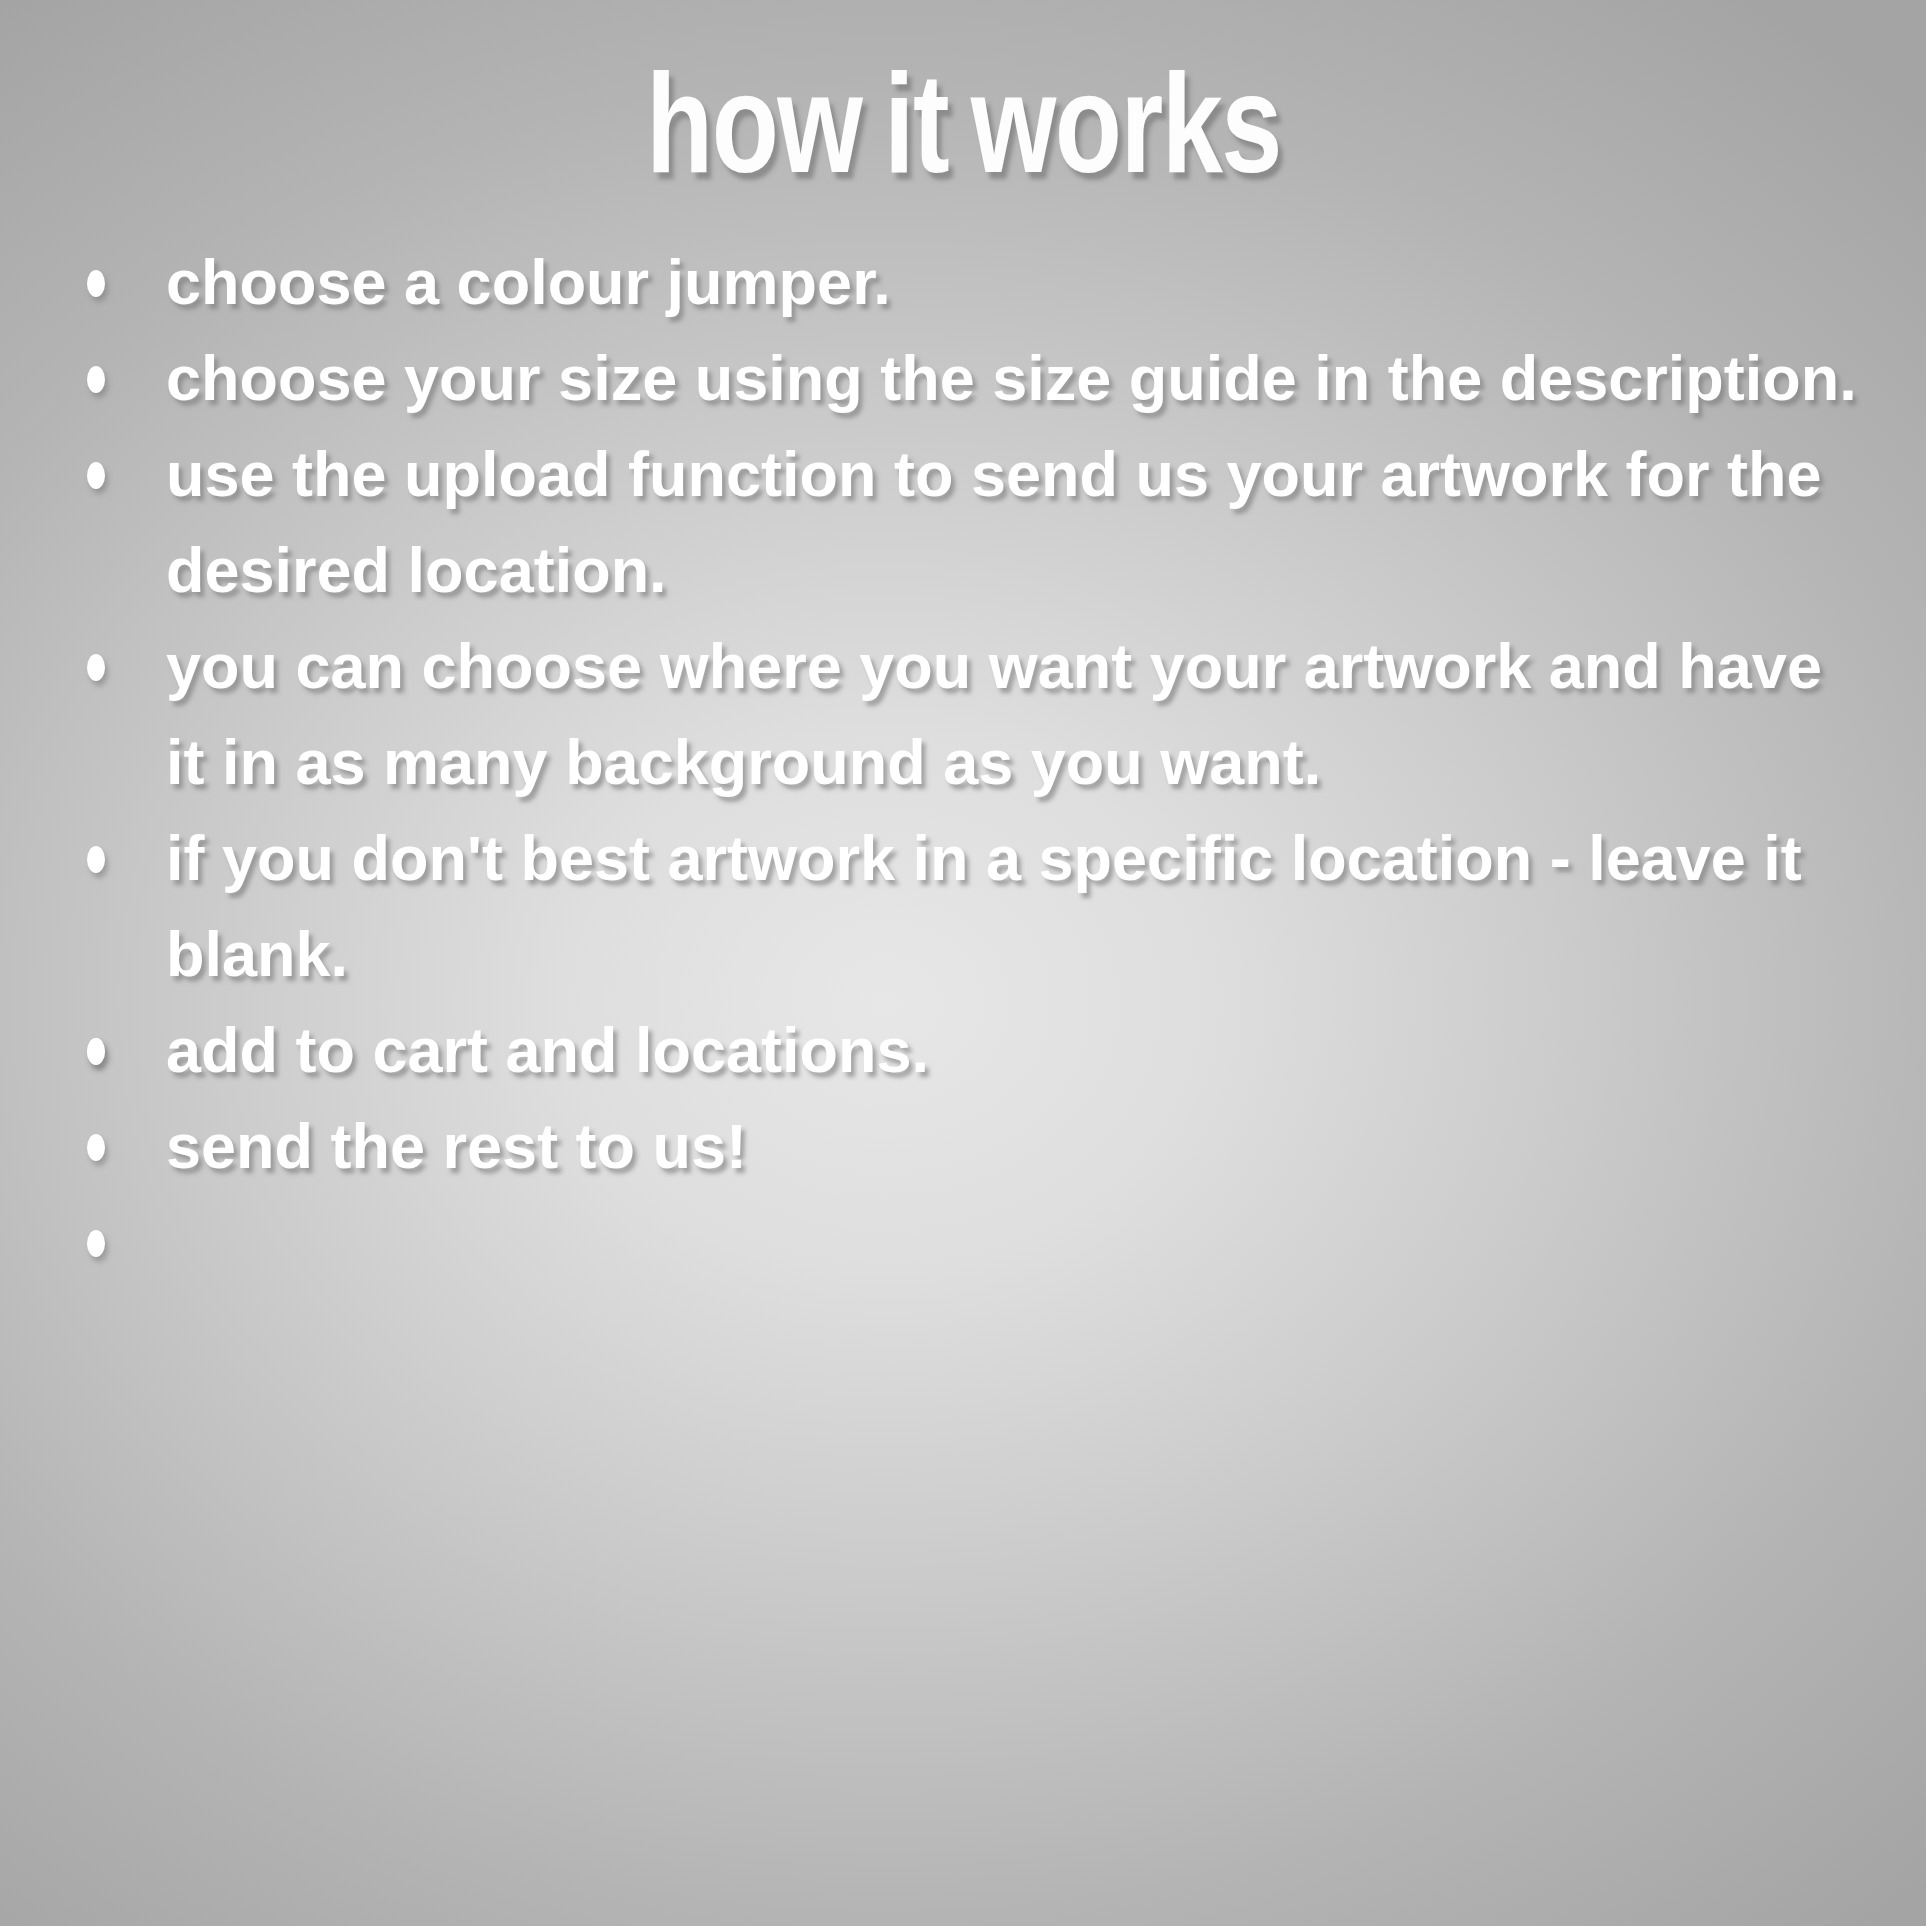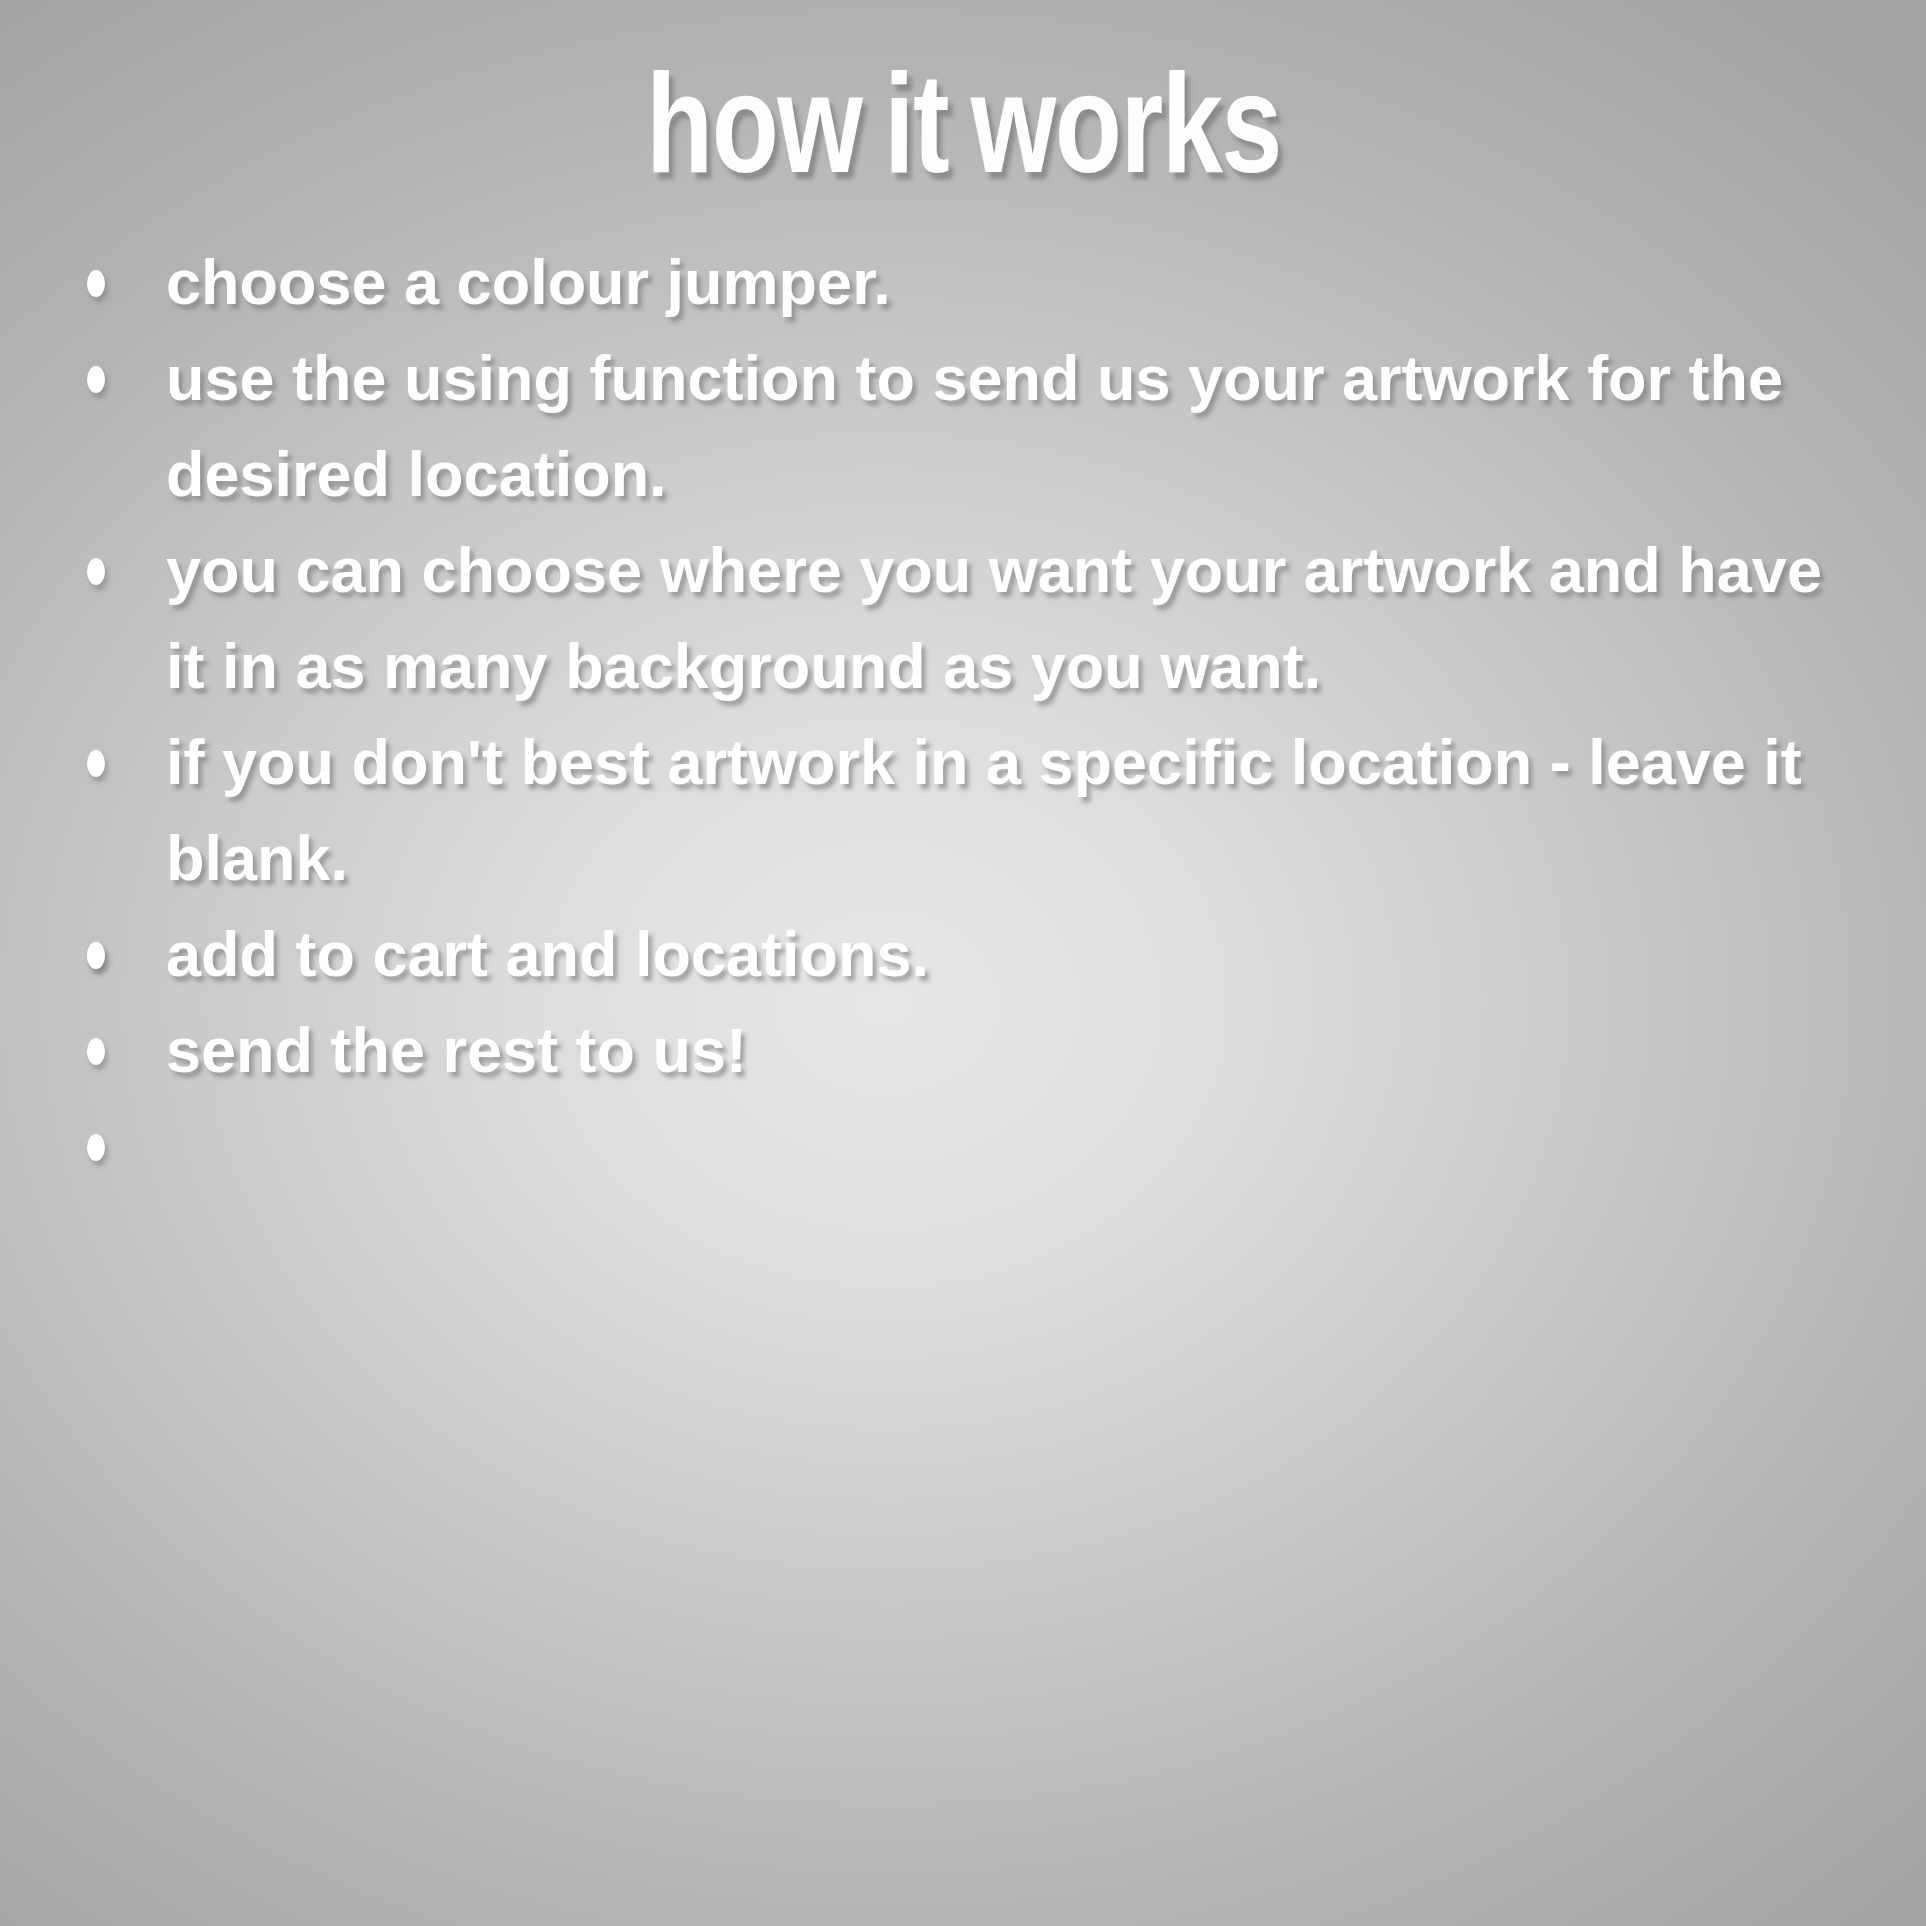--- a/index.html
+++ b/index.html
@@ -71,21 +71,25 @@
 
   <h1 class="title">how it works</h1>
 
   <ul class="steps">
     <li>
       <span class="dot"></span>
       <span class="step-text">choose a colour jumper.</span>
     </li>
     <li>
       <span class="dot"></span>
-      <span class="step-text">use the using function to send us your artwork for the
+      <span class="step-text">choose your size using the size guide in the description.</span>
+    </li>
+    <li>
+      <span class="dot"></span>
+      <span class="step-text">use the upload function to send us your artwork for the
 desired location.</span>
     </li>
     <li>
       <span class="dot"></span>
       <span class="step-text">you can choose where you want your artwork and have
 it in as many background as you want.</span>
     </li>
     <li>
       <span class="dot"></span>
       <span class="step-text">if you don't best artwork in a specific location - leave it

